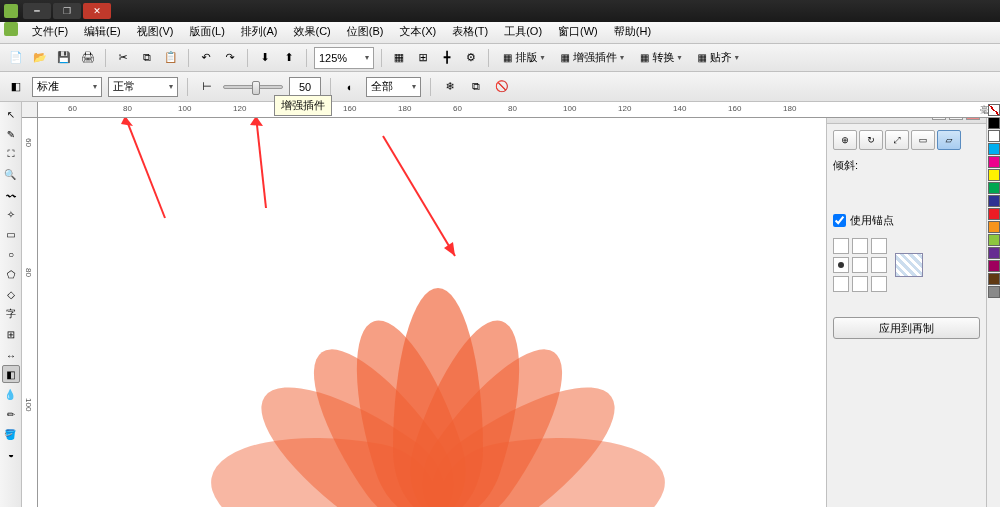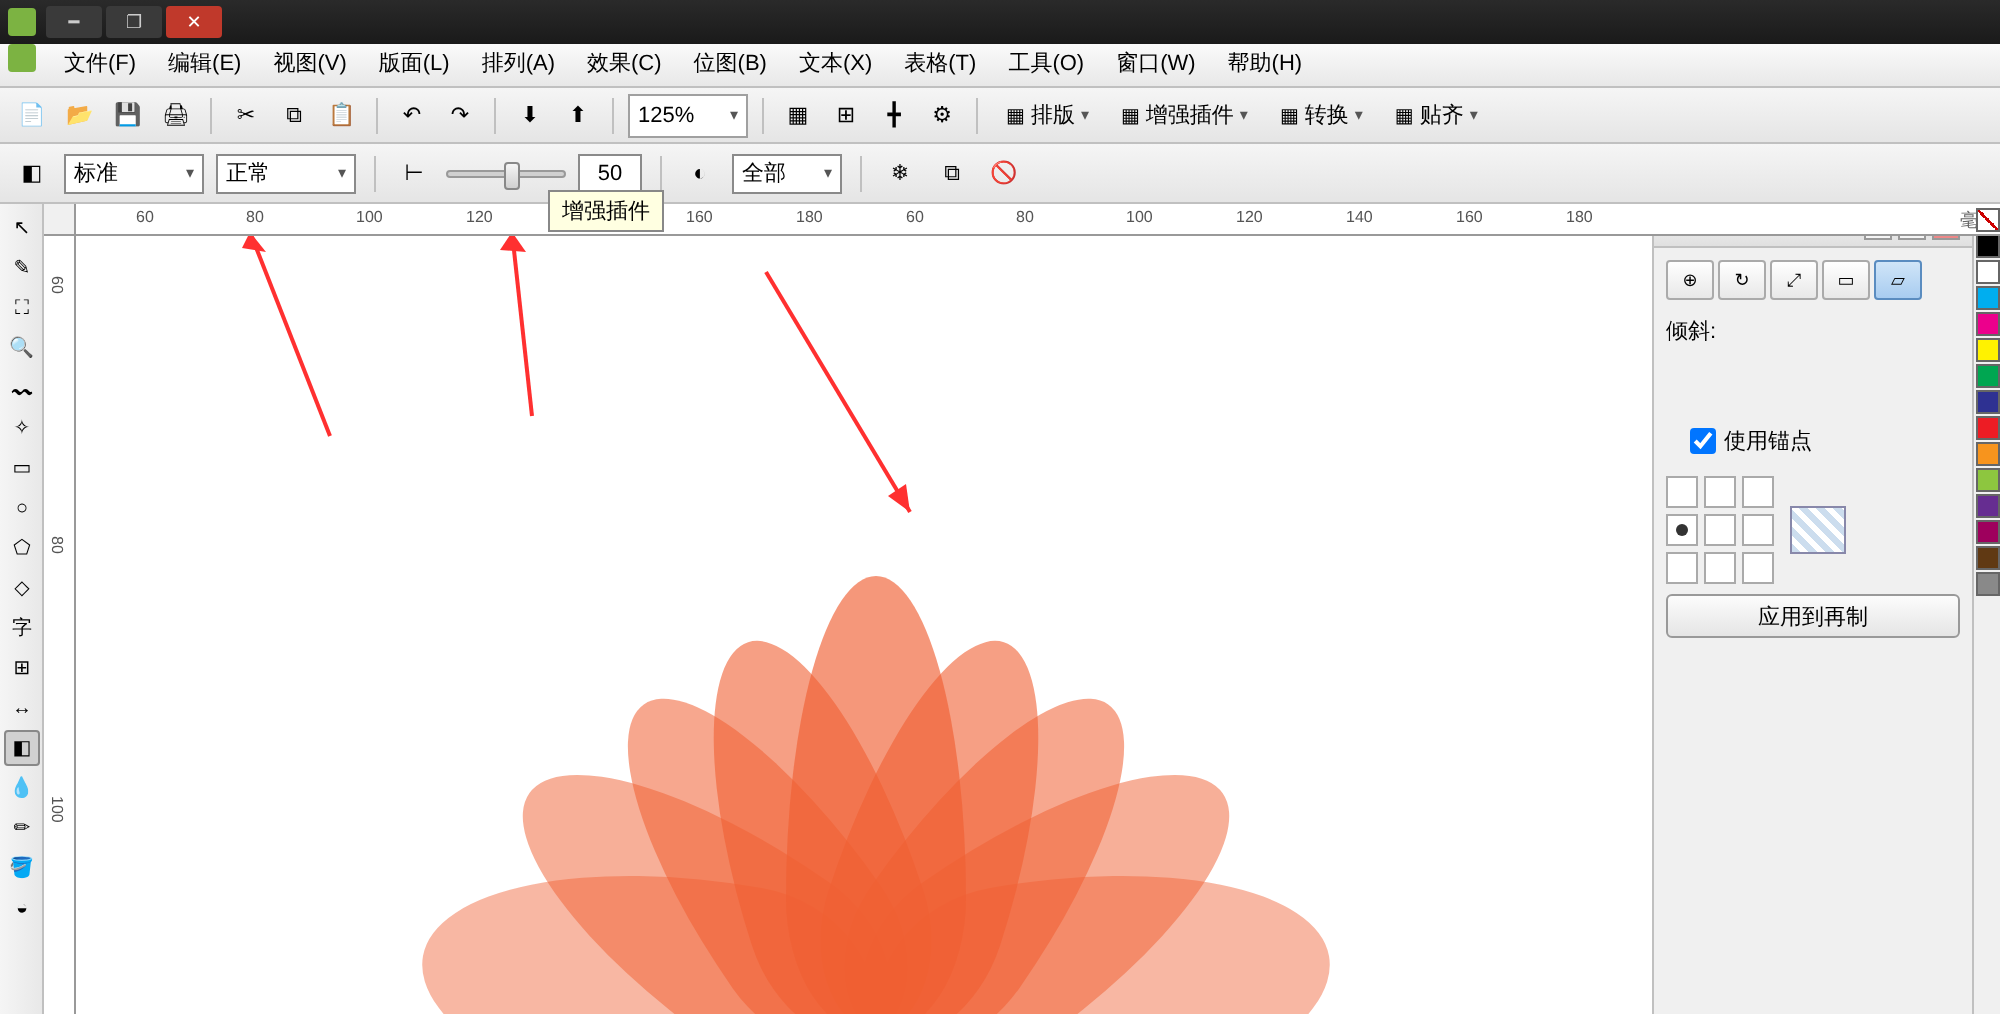--- a/index.html
+++ b/index.html
@@ -65,27 +65,27 @@
     .rpanel-title .spacer { flex: 1; }
     .rpanel-title .pbtn { width: 14px; height: 14px; border: 1px solid #999; margin-left: 3px; font-size: 8px; display: flex; align-items: center; justify-content: center; background: #f5f5f5; cursor: pointer; }
     .rpanel-title .pbtn.close { background: #e88; }
     .rpanel-body { padding: 6px; font-size: 11px; }
     .tab-row { display: flex; gap: 2px; margin-bottom: 8px; }
     .tab-icon { width: 24px; height: 20px; border: 1px solid #aaa; background: linear-gradient(#fff,#e8e8e8); border-radius: 2px; cursor: pointer; display: flex; align-items: center; justify-content: center; font-size: 9px; }
     .tab-icon.active { background: linear-gradient(#d0e5f8,#a8ccf0); border-color: #5a8cc0; }
     .field-row { display: flex; align-items: center; gap: 4px; margin: 4px 0; }
     .field-label { width: 32px; }
     .field-input { flex: 1; height: 18px; border: 1px solid #8a8a8a; background: #fff; padding: 0 4px; font-size: 11px; text-align: center; }
-    .chk-row { display: flex; align-items: center; gap: 4px; margin: 6px 12px; }
+    .chk-row { display: flex; align-items: center; gap: 4px; margin: 6px 0; }
     .anchor-grid { display: grid; grid-template-columns: repeat(3, 16px); grid-template-rows: repeat(3, 16px); gap: 3px; margin: 4px 0; }
     .anchor-cell { border: 1px solid #aaa; background: #fff; cursor: pointer; display: flex; align-items: center; justify-content: center; }
     .anchor-cell.sel::after { content: ""; width: 6px; height: 6px; background: #333; border-radius: 50%; }
     .anchor-row { display: flex; gap: 8px; align-items: center; }
     .anchor-big { width: 28px; height: 24px; border: 1px solid #88a; background: repeating-linear-gradient(45deg,#cde,#cde 3px,#fff 3px,#fff 6px); }
-    .action-btn { display: block; width: 100%; height: 22px; margin: 1px 0; border: 1px solid #999; background: linear-gradient(#fcfcfc,#e5e5e5); border-radius: 3px; cursor: pointer; font-size: 11px; }
+    .action-btn { display: block; width: 100%; height: 22px; margin: 21px 0; border: 1px solid #999; background: linear-gradient(#fcfcfc,#e5e5e5); border-radius: 3px; cursor: pointer; font-size: 11px; }
     
     .color-strip { width: 14px; background: #f0f0f0; border-left: 1px solid #c0c0c0; display: flex; flex-direction: column; padding-top: 2px; }
     .cswatch { width: 12px; height: 12px; margin: 0 auto 1px; border: 1px solid #666; cursor: pointer; }
     .cswatch.none { background: #fff; position: relative; }
     .cswatch.none::after { content: ""; position: absolute; inset: 0; background: linear-gradient(to top right, transparent 45%, #c00 45%, #c00 55%, transparent 55%); }
     
     .ruler-unit { position: absolute; right: 2px; top: 3px; font-size: 9px; color: #666; }
   </style>
 </head>
 <body>

